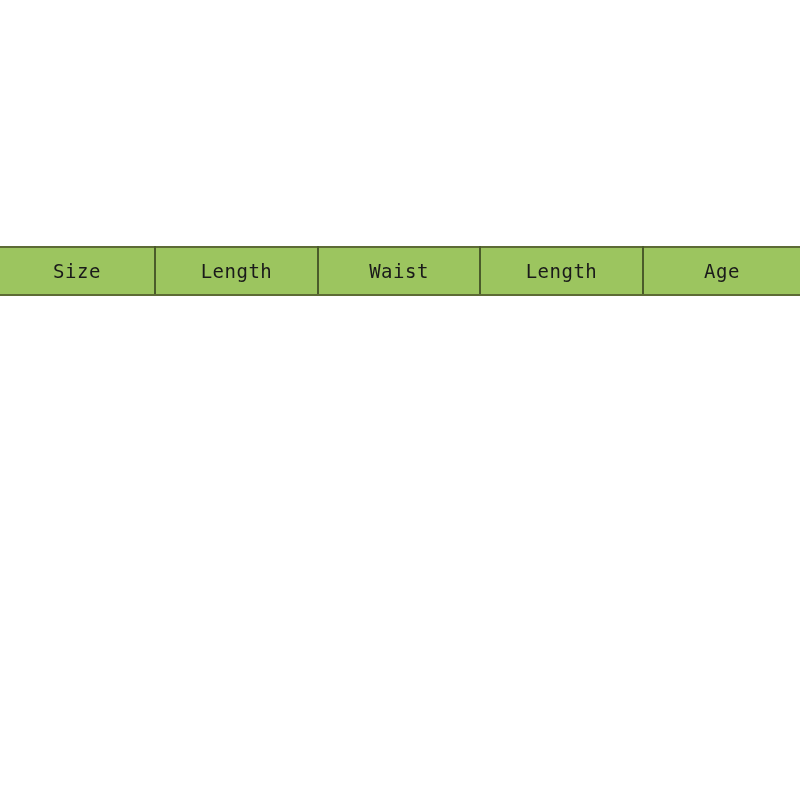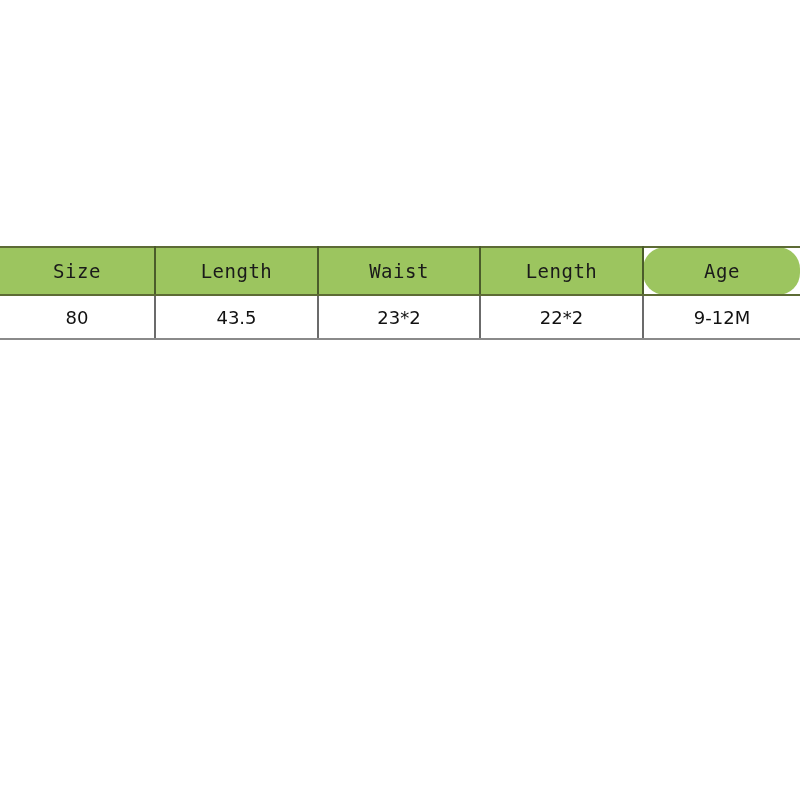--- a/index.html
+++ b/index.html
@@ -63,21 +63,20 @@
     border-right: 2px solid #4a5c2a;
     border-top: 2px solid #5d6b35;
     border-bottom: 2px solid #5d6b35;
     box-sizing: border-box;
   }
   #size-chart-table thead th:first-child {
     border-left: none;
   }
   #size-chart-table thead th:last-child {
     border-right: none;
-    border-radius: 22px;
   }
 
   
   #size-chart-table tbody tr {
     height: 44px;
   }
   #size-chart-table tbody td {
     background: #ffffff;
     color: #111111;
     height: 44px;
@@ -121,23 +120,16 @@
       <tr>
         <th>Size</th>
         <th>Length</th>
         <th>Waist</th>
         <th>Length</th>
         <th>Age</th>
       </tr>
     </thead>
 
     <tbody>
-      <tr>
-        <td>80</td>
-        <td>43.5</td>
-        <td>23*2</td>
-        <td>22*2</td>
-        <td>9-12M</td>
-      </tr>
     </tbody>
   </table>
 
 </div>
 
 </body></html>

